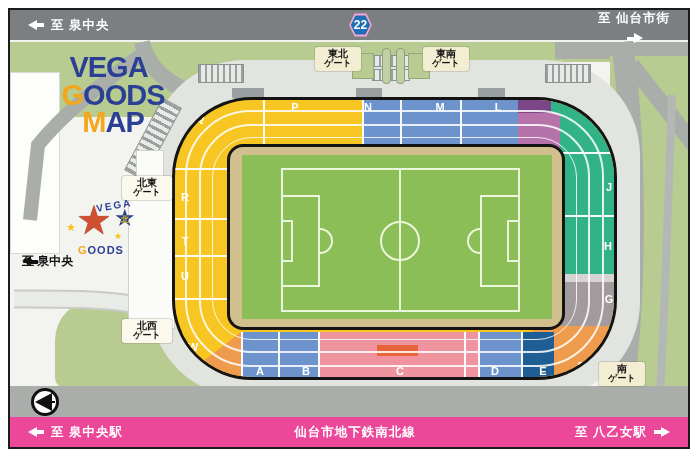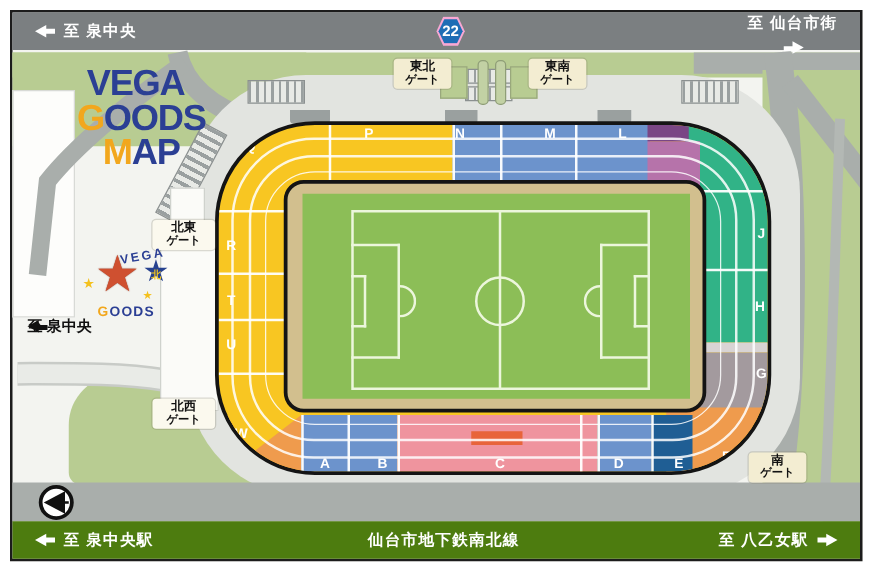--- a/index.html
+++ b/index.html
@@ -3,21 +3,21 @@
 <meta charset="utf-8">
 <style>
   html,body{margin:0;padding:0;background:#fff;}
   #stage{position:relative;width:700px;height:457px;background:#fff;
          font-family:"Liberation Sans","DejaVu Sans",sans-serif;overflow:hidden;}
   .abs{position:absolute;}
   
   #frame{left:8px;top:8px;width:682px;height:441px;border:2px solid #1c1c1c;box-sizing:border-box;background:#f3f4f0;}
   
   .topbar{left:0;top:0;width:678px;height:30px;background:#7b7f81;color:#fff;}
-  .botbar{left:0;top:407px;width:678px;height:30px;background:#4d7c0f;color:#fff;}
+  .botbar{left:0;top:407px;width:678px;height:30px;background:#ec4899;color:#fff;}
   .bartxt{position:absolute;top:0;height:30px;display:flex;align-items:center;gap:6px;font-size:12.5px;font-weight:bold;letter-spacing:1px;}
   
   .arrw{display:inline-block;position:relative;width:17px;height:11px;color:#fff;}
   .arrw.blk{color:#111;}
   .arrw.left::before{content:"";position:absolute;left:0;top:0;width:0;height:0;
      border-top:5.5px solid transparent;border-bottom:5.5px solid transparent;border-right:9px solid currentColor;}
   .arrw.left::after{content:"";position:absolute;left:8px;top:3.5px;width:8px;height:4px;background:currentColor;}
   .arrw.right::before{content:"";position:absolute;right:0;top:0;width:0;height:0;
      border-top:5.5px solid transparent;border-bottom:5.5px solid transparent;border-left:9px solid currentColor;}
   .arrw.right::after{content:"";position:absolute;right:8px;top:3.5px;width:8px;height:4px;background:currentColor;}

